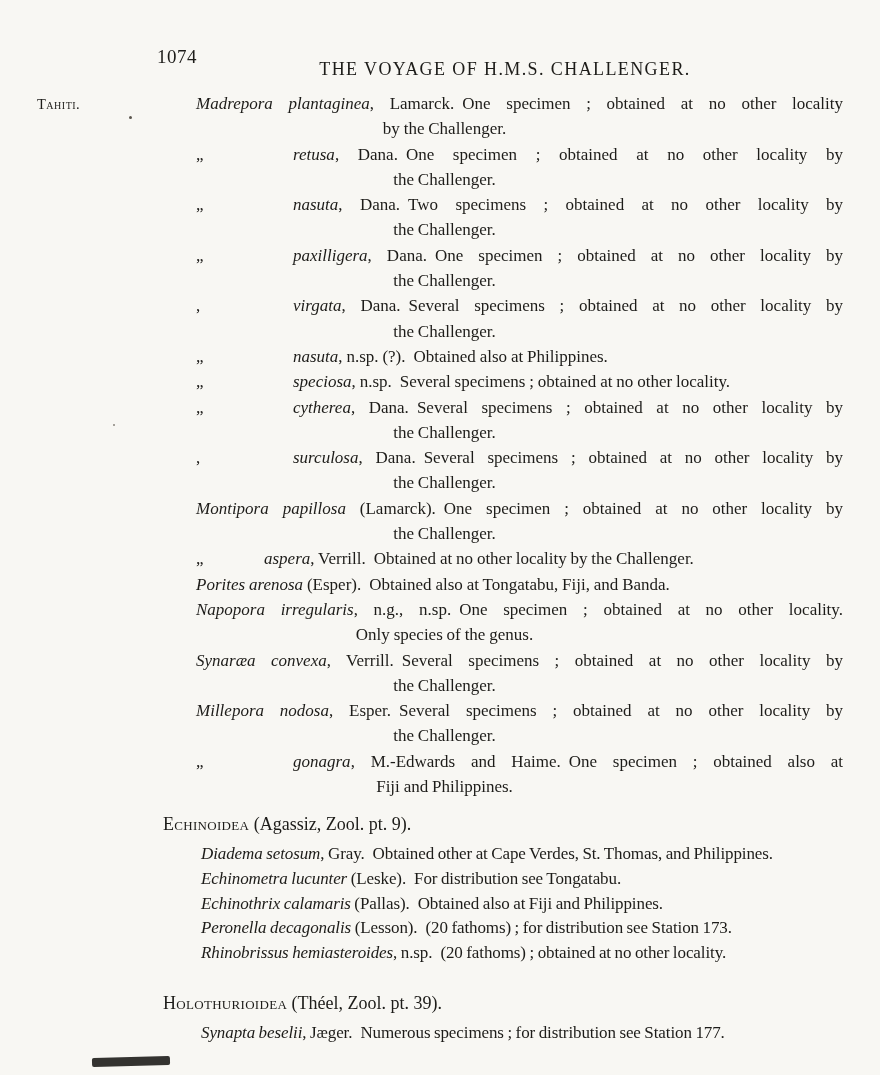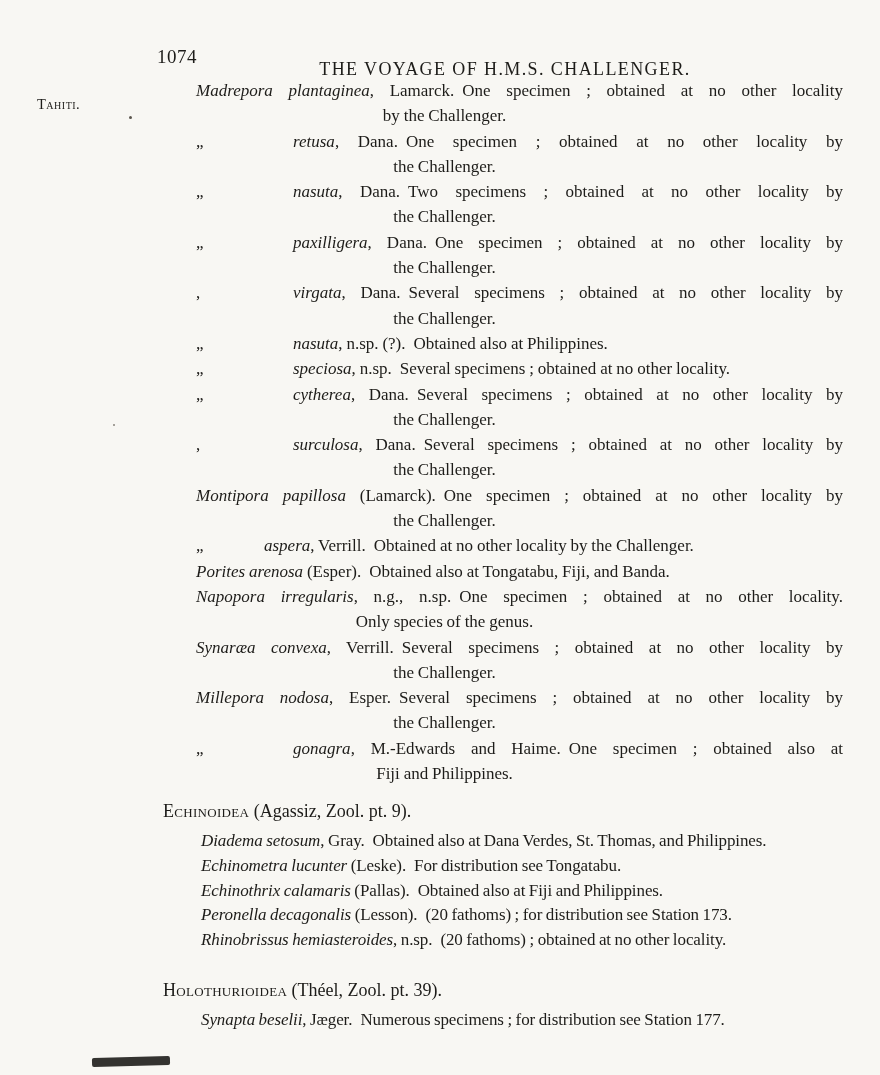--- a/index.html
+++ b/index.html
@@ -16,21 +16,21 @@
     font-size:19px; letter-spacing:.5px;
   }
   .runhead {
     position:absolute; left:196px; top:59px; width:618px;
     text-align:center; font-size:18px; letter-spacing:1.4px;
   }
   .margin-note {
     position:absolute; left:37px; top:96px;
     font-size:14.5px; font-variant:small-caps; letter-spacing:.5px;
   }
-  .main { position:absolute; left:163px; top:78px; width:700px; }
+  .main { position:absolute; left:163px; top:91px; width:700px; }
 
   .list {
     width:647px; margin-left:33px;
     font-size:17px; line-height:25.3px; word-spacing:-.4px;
   }
   .l1 { text-align:justify; text-align-last:left; }
   .l1.j { text-align-last:justify; }
   .l1.nw { white-space:nowrap; }
   .it { font-style:italic; }
   .desc { margin-left:8px; }
@@ -146,21 +146,21 @@
   <div class="e">
     <div class="l1 j"><span class="lbl m">„</span><span class="it">gonagra</span><span class="ro">, M.-Edwards and Haime.</span><span class="desc">One specimen ; obtained also at</span></div>
     <div class="cont">Fiji and Philippines.</div>
   </div>
 </div>
 
   <div class="sec-head"><span class="sc">Echinoidea</span><span> (Agassiz, Zool. pt. 9).</span></div>
 
   <div class="list sub" id="echinoid-list">
   <div class="e">
-    <div class="l1 nw"><span class="it">Diadema setosum</span><span class="ro">, Gray.</span><span class="desc">Obtained also at Dana Verdes, St. Thomas, and Philippines.</span></div>
+    <div class="l1 nw"><span class="it">Diadema setosum</span><span class="ro">, Gray.</span><span class="desc">Obtained other at Cape Verdes, St. Thomas, and Philippines.</span></div>
 
   </div>
 
   <div class="e">
     <div class="l1 nw"><span class="it">Echinometra lucunter</span><span class="ro"> (Leske).</span><span class="desc">For distribution see Tongatabu.</span></div>
 
   </div>
 
   <div class="e">
     <div class="l1 nw"><span class="it">Echinothrix calamaris</span><span class="ro"> (Pallas).</span><span class="desc">Obtained also at Fiji and Philippines.</span></div>

